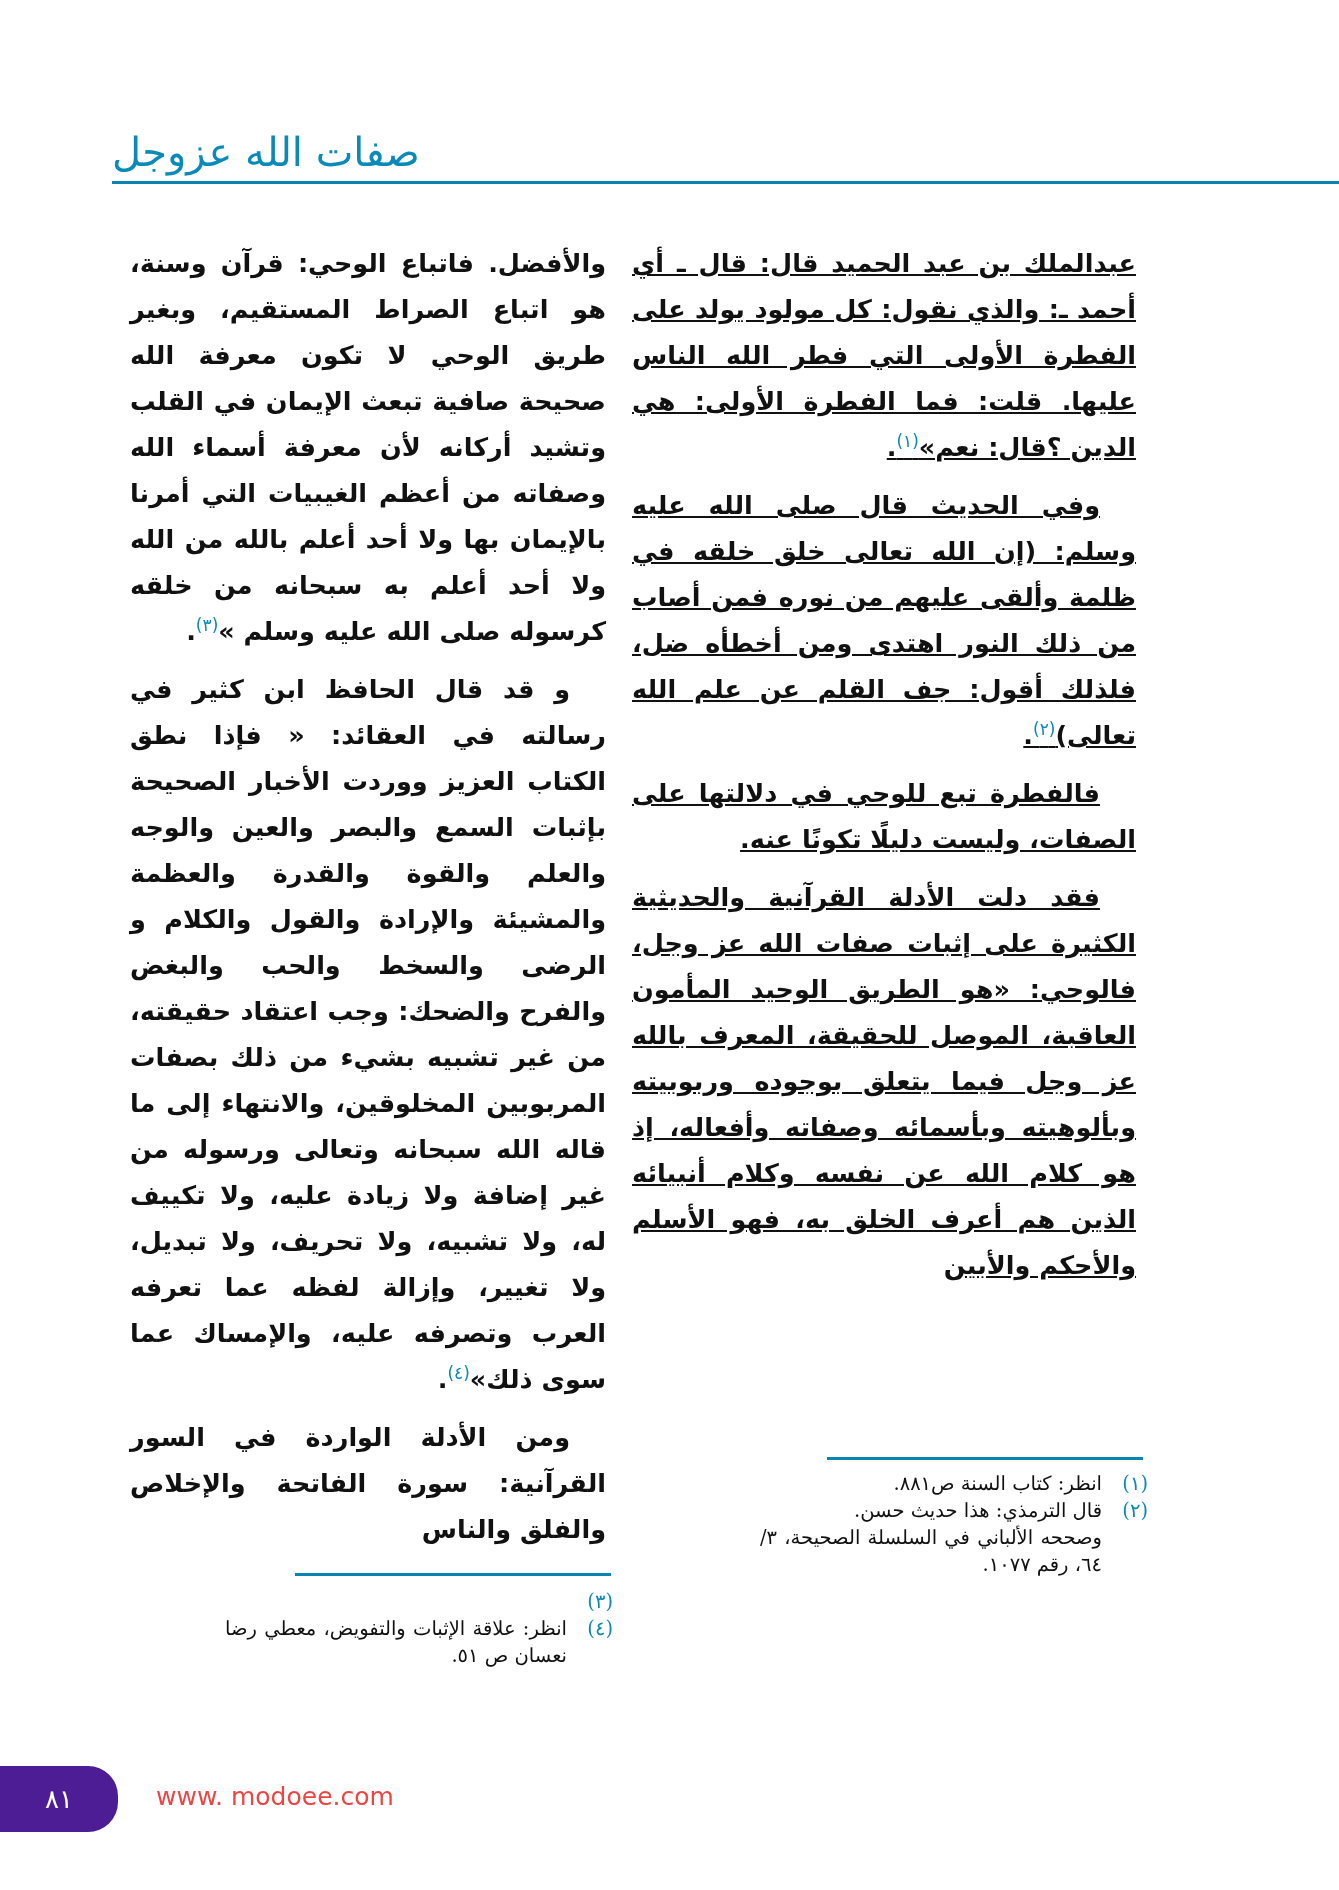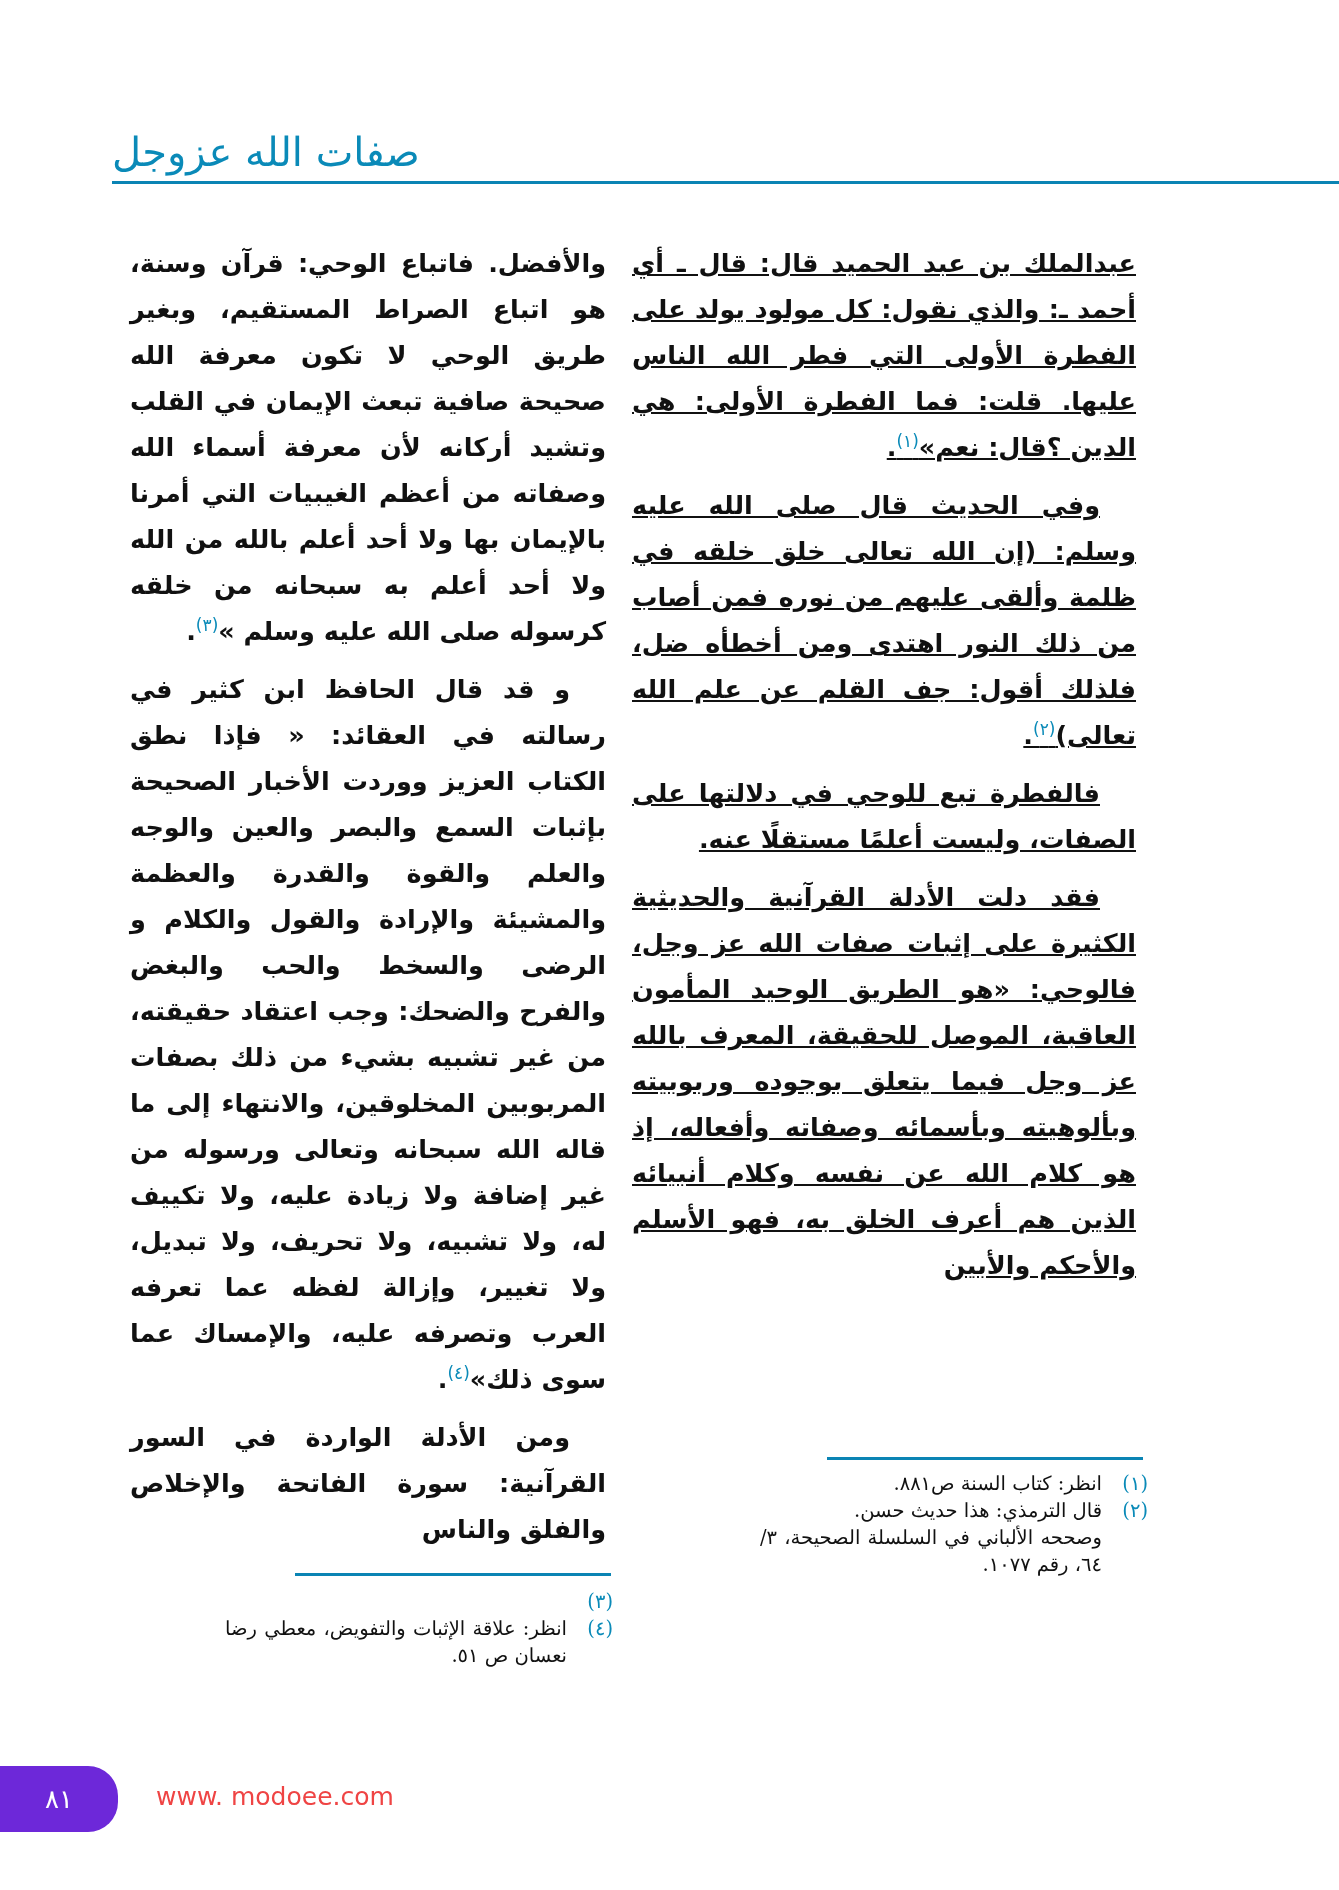--- a/index.html
+++ b/index.html
@@ -30,21 +30,21 @@
   .fn-block {
     position: absolute; direction: rtl; text-align: justify;
     font-family: "DejaVu Serif", serif; font-size: 19.5px; line-height: 27px; color: #111;
   }
   .fn { display: flex; direction: rtl; align-items: flex-start; }
   .fn-num { color: #0a8ab8; width: 46px; flex: 0 0 46px; text-align: right; }
   .fn-text { flex: 1; }
   .fn-text div { margin: 0; }
   .page-tab {
     position: absolute; left: 0; top: 1766px; width: 118px; height: 66px;
-    background: #6d28d9; border-radius: 0 30px 30px 0;
+    background: #4c1d95; border-radius: 0 30px 30px 0;
     color: #ffffff; display: flex; align-items: center; justify-content: center;
     font-family: "DejaVu Sans", sans-serif; font-size: 26px; text-align: right;
   }
   .site-url {
     position: absolute; left: 156px; top: 1782px;
     font-family: "DejaVu Sans", sans-serif; font-size: 25px; color: #ef4444;
   }
 </style>
 </head>
 <body>
@@ -53,21 +53,21 @@
 <div class="header-rule"></div>
 
 <div class="col col-right">
   <p>
     <span>عبدالملك بن عبد الحميد قال: قال ـ أي أحمد ـ: والذي نقول: كل مولود يولد على الفطرة الأولى التي فطر الله الناس عليها. قلت: فما الفطرة الأولى: هي الدين ؟قال: نعم»</span><sup class="fn-ref">(١)</sup><span>.</span>
   </p>
   <p class="indent gap">
     <span>وفي الحديث قال صلى الله عليه وسلم: (إن الله تعالى خلق خلقه في ظلمة وألقى عليهم من نوره فمن أصاب من ذلك النور اهتدى ومن أخطأه ضل، فلذلك أقول: جف القلم عن علم الله تعالى)</span><sup class="fn-ref">(٢)</sup><span>.</span>
   </p>
   <p class="indent gap">
-    <span>فالفطرة تبع للوحي في دلالتها على الصفات، وليست أعلمًا مستقلًا عنه.</span>
+    <span>فالفطرة تبع للوحي في دلالتها على الصفات، وليست دليلًا تكونًا عنه.</span>
   </p>
   <p class="indent">فقد دلت الأدلة القرآنية والحديثية الكثيرة على إثبات صفات الله عز وجل، فالوحي: «هو الطريق الوحيد المأمون العاقبة، الموصل للحقيقة، المعرف بالله عز وجل فيما يتعلق بوجوده وربوبيته وبألوهيته وبأسمائه وصفاته وأفعاله، إذ هو كلام الله عن نفسه وكلام أنبيائه الذين هم أعرف الخلق به، فهو الأسلم والأحكم والأبين</p>
 </div>
 
 <div class="col col-left">
   <p>
     <span>والأفضل. فاتباع الوحي: قرآن وسنة، هو اتباع الصراط المستقيم، وبغير طريق الوحي لا تكون معرفة الله صحيحة صافية تبعث الإيمان في القلب وتشيد أركانه لأن معرفة أسماء الله وصفاته من أعظم الغيبيات التي أمرنا بالإيمان بها ولا أحد أعلم بالله من الله ولا أحد أعلم به سبحانه من خلقه كرسوله صلى الله عليه وسلم »</span><sup class="fn-ref">(٣)</sup><span>.</span>
   </p>
   <p class="indent">
     <span>و قد قال الحافظ ابن كثير في رسالته في العقائد: « فإذا نطق الكتاب العزيز ووردت الأخبار الصحيحة بإثبات السمع والبصر والعين والوجه والعلم والقوة والقدرة والعظمة والمشيئة والإرادة والقول والكلام و الرضى والسخط والحب والبغض والفرح والضحك: وجب اعتقاد حقيقته، من غير تشبيه بشيء من ذلك بصفات المربوبين المخلوقين، والانتهاء إلى ما قاله الله سبحانه وتعالى ورسوله من غير إضافة ولا زيادة عليه، ولا تكييف له، ولا تشبيه، ولا تحريف، ولا تبديل، ولا تغيير، وإزالة لفظه عما تعرفه العرب وتصرفه عليه، والإمساك عما سوى ذلك»</span><sup class="fn-ref">(٤)</sup><span>.</span>

